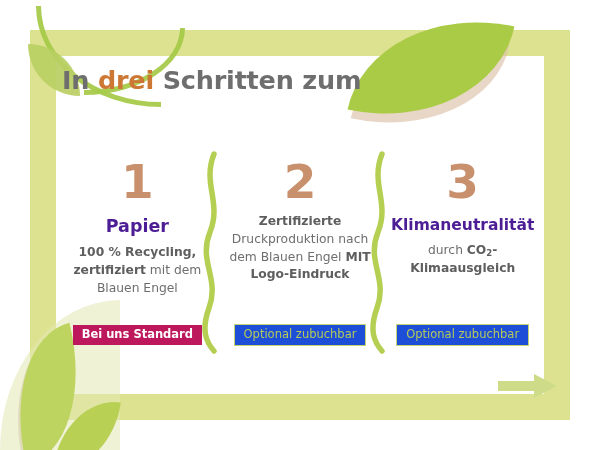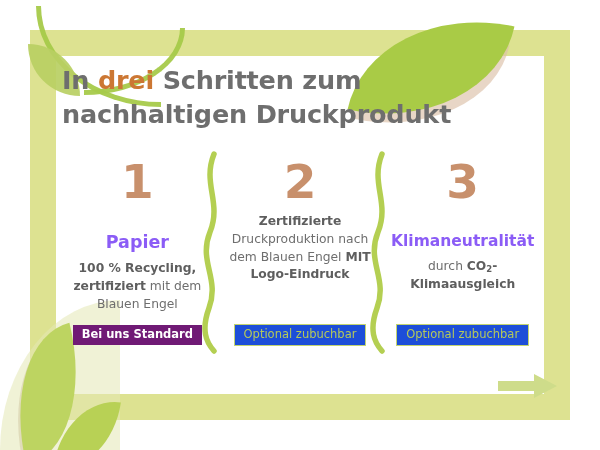--- a/index.html
+++ b/index.html
@@ -103,42 +103,42 @@
   }
   .col{
     flex:1 1 0;position:relative;
     display:flex;flex-direction:column;align-items:center;
   }
   .num{
     font-size:47px;font-weight:bold;color:#c8906c;
     line-height:1;margin-top:0px;
   }
   .head{
-    font-size:17.5px;font-weight:bold;color:#8b5cf6;
-    margin-top:28px;line-height:1.1;white-space:nowrap;
+    font-size:17.5px;font-weight:bold;color:#4c1d95;
+    margin-top:12px;line-height:1.1;white-space:nowrap;
   }
   .head.small{font-size:15.5px;text-align:right;}
   .body{
     margin-top:8px;font-size:12.3px;line-height:1.45;
     color:#6e6e6e;text-align:center;
   }
   .body b{font-weight:bold;color:#5e5e5e;}
   .body sub{font-size:8.5px;vertical-align:baseline;position:relative;top:2px;}
 
   
   .badge-row{
     position:absolute;left:56px;top:322px;width:488px;height:26px;
     display:flex;
   }
   .badge-cell{flex:1 1 0;display:flex;justify-content:center;align-items:center;}
   .badge{
     font-size:11.5px;font-weight:bold;
     padding:3px 9px 4px 9px;white-space:nowrap;line-height:1.1;
   }
-  .badge.filled{background:#701a75;color:#ffffff;}
+  .badge.filled{background:#be185d;color:#ffffff;}
   .badge.outline{
     background:#1d4ed8;color:#b4c95a;
     border:1px solid #c3d470;font-weight:normal;
   }
 
   
   .divider{position:absolute;top:150px;width:40px;height:205px;}
   #div1{left:192px;}
   #div2{left:360px;}
 
@@ -160,21 +160,20 @@
   <div class="deco" id="tr-leaf-shadow"></div>
   <div class="deco" id="tr-leaf"></div>
 
   <div class="deco" id="bl-leaf-tint"></div>
   <div class="deco" id="bl-leaf-big-sh"></div>
   <div class="deco" id="bl-leaf-big"></div>
   <div class="deco" id="bl-leaf-small"></div>
 
   <div class="title">
     <span>In </span><span class="hl">drei</span><span> Schritten zum</span><br>
-    <span>nachhaltigen Druckprodukt</span>
   </div>
 
   <svg class="divider" id="div1" viewBox="0 0 40 205">
     <path d="M22 4 C 10 34, 30 52, 18 82 C 6 112, 28 128, 17 158 C 9 180, 14 192, 22 201" fill="none" stroke="#b4cf52" stroke-width="5.5" stroke-linecap="round"></path>
   </svg>
   <svg class="divider" id="div2" viewBox="0 0 40 205">
     <path d="M22 4 C 10 34, 30 52, 18 82 C 6 112, 28 128, 17 158 C 9 180, 14 192, 22 201" fill="none" stroke="#b4cf52" stroke-width="5.5" stroke-linecap="round"></path>
   </svg>
 
   <div class="cols">

